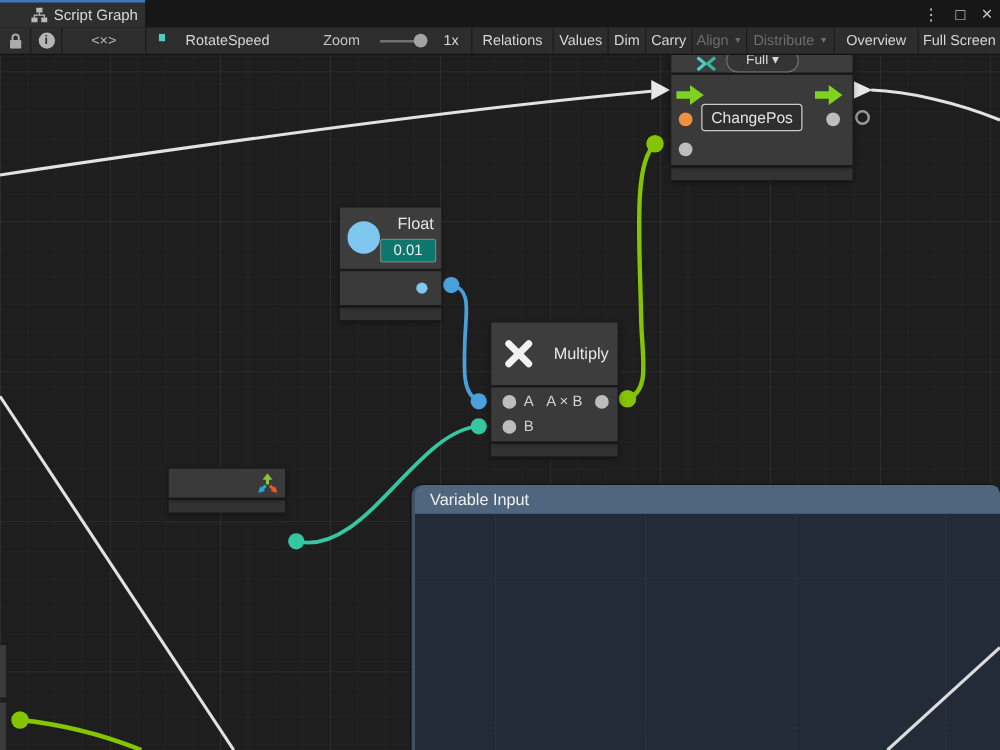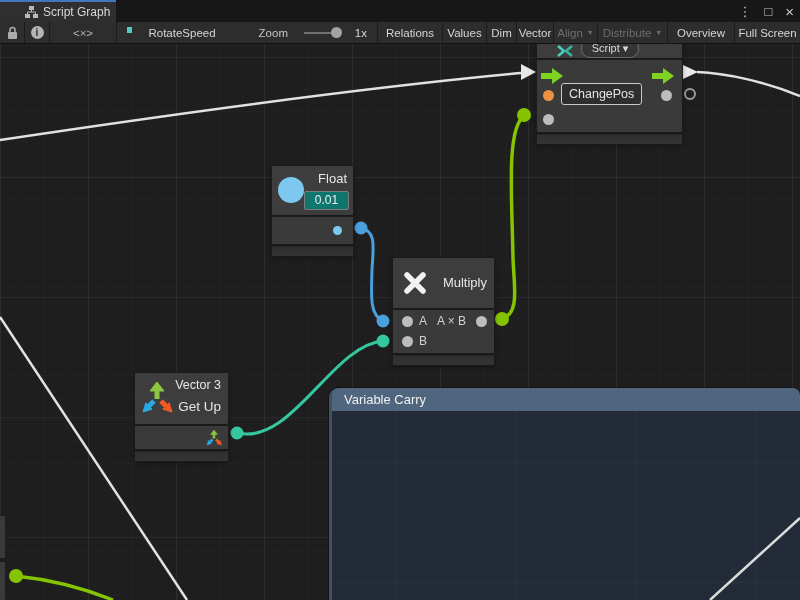--- a/index.html
+++ b/index.html
@@ -89,21 +89,21 @@
     color:#2d2d2d; font-size:10px; font-weight:bold; text-align:center; line-height:13px; }
 </style>
 </head>
 <body>
 
 <div id="app">
 
   <div class="canvas"></div>
 
   <div class="group-panel">
-    <div class="group-header">Variable Carry</div>
+    <div class="group-header">Variable Input</div>
   </div>
 
   <svg class="wires" width="800" height="600" viewBox="0 0 800 600">
     <path d="M 0 140 C 160 116, 360 88, 521 73" stroke="#e2e2e2" stroke-width="2.5" fill="none"></path>
     <polygon points="521,64 536,72 521,80" fill="#e8e8e8"></polygon>
     <path d="M 697 72 C 726 73, 766 82, 800 96" stroke="#e2e2e2" stroke-width="2.5" fill="none"></path>
     <polygon points="683,65 698,72 683,79" fill="#e8e8e8"></polygon>
     <path d="M 0 317 L 187 600" stroke="#e2e2e2" stroke-width="2.5" fill="none"></path>
     <path d="M 800 518 L 710 600" stroke="#dcdcdc" stroke-width="2.5" fill="none"></path>
 
@@ -127,21 +127,21 @@
   <div class="edge-strip" style="top:562px;height:38px;"></div>
 
   <div class="hollow-circle"></div>
 
   <div class="node" style="left:537px;top:30px;width:145px;">
     <div class="n-block n-header" style="height:28px;">
       <svg width="16" height="12" style="position:absolute;left:20px;top:15px;">
         <path d="M1 1 L7 6 L1 11" stroke="#4ecdc4" stroke-width="2.5" fill="none"></path>
         <path d="M15 1 L9 6 L15 11" stroke="#35b8a0" stroke-width="2.5" fill="none"></path>
       </svg>
-      <div class="hdr-btn">Script ▾</div>
+      <div class="hdr-btn">Full ▾</div>
     </div>
     <div class="n-block n-body" style="height:72px;">
       <svg width="22" height="16" style="position:absolute;left:4px;top:8px;">
         <rect x="0" y="5" width="12" height="6" fill="#7ed321"></rect>
           <polygon points="11,0 11,16 22,8" fill="#7ed321"></polygon>
       </svg>
       <svg width="22" height="16" style="position:absolute;left:115px;top:8px;">
         <rect x="0" y="5" width="12" height="6" fill="#7ed321"></rect>
           <polygon points="11,0 11,16 22,8" fill="#7ed321"></polygon>
       </svg>
@@ -180,38 +180,20 @@
       <span class="plabel" style="left:26px;top:4px;">A</span>
       <span class="plabel" style="left:44px;top:4px;">A × B</span>
       <div class="port p-gray" style="left:83px;top:6px;"></div>
       <div class="port p-gray" style="left:9px;top:26px;"></div>
       <span class="plabel" style="left:26px;top:24px;">B</span>
     </div>
     <div class="n-footer"></div>
   </div>
 
   <div class="node" style="left:135px;top:373px;width:93px;">
-    <div class="n-block n-header" style="height:51px;">
-      <svg width="34" height="36" style="position:absolute;left:6px;top:7px;">
-        <g fill="#8cc63e" stroke="#8cc63e">
-            <line x1="16" y1="19" x2="16" y2="10" stroke-width="5"></line>
-            <polygon points="9,11 23,11 16,2"></polygon>
-          </g>
-        <g fill="#29abe2" stroke="#29abe2">
-            <line x1="13" y1="21" x2="8" y2="26" stroke-width="5"></line>
-            <polygon points="4.8,22.8 11.2,29.2 2,32"></polygon>
-          </g>
-        <g fill="#f15a24" stroke="#f15a24">
-            <line x1="20" y1="21" x2="25" y2="26" stroke-width="5"></line>
-            <polygon points="28.2,22.8 21.8,29.2 31,32"></polygon>
-          </g>
-      </svg>
-      <span class="nlabel" style="right:7px;top:5px;font-size:12.5px;">Vector 3</span>
-      <span class="nlabel" style="right:7px;top:26px;font-size:13.5px;">Get Up</span>
-    </div>
     <div class="n-block n-body" style="height:23px;">
       <svg width="17" height="18" viewBox="0 0 34 36" style="position:absolute;right:5px;top:3px;">
         <g fill="#8cc63e" stroke="#8cc63e">
             <line x1="16" y1="19" x2="16" y2="10" stroke-width="5"></line>
             <polygon points="9,11 23,11 16,2"></polygon>
           </g>
         <g fill="#29abe2" stroke="#29abe2">
             <line x1="13" y1="21" x2="8" y2="26" stroke-width="5"></line>
             <polygon points="4.8,22.8 11.2,29.2 2,32"></polygon>
           </g>
@@ -261,21 +243,21 @@
         <span>RotateSpeed</span>
         <span style="margin-left:27px;color:#c4c4c4;">Zoom</span>
         <div class="slider-track">
           <div class="slider-knob"></div>
         </div>
         <span>1x</span>
       </div>
       <div class="seg" style="width:65px;">Relations</div>
       <div class="seg" style="width:44px;">Values</div>
       <div class="seg" style="width:30px;">Dim</div>
-      <div class="seg" style="width:37px;">Vector</div>
+      <div class="seg" style="width:37px;">Carry</div>
       <div class="seg disabled" style="width:44px;">
         <span>Align</span>
         <span class="arrow-glyph">▼</span>
       </div>
       <div class="seg disabled" style="width:70px;">
         <span>Distribute</span>
         <span class="arrow-glyph">▼</span>
       </div>
       <div class="seg" style="width:67px;">Overview</div>
       <div class="seg" style="flex:1;border-right:none;text-align:right;">Full Screen</div>

